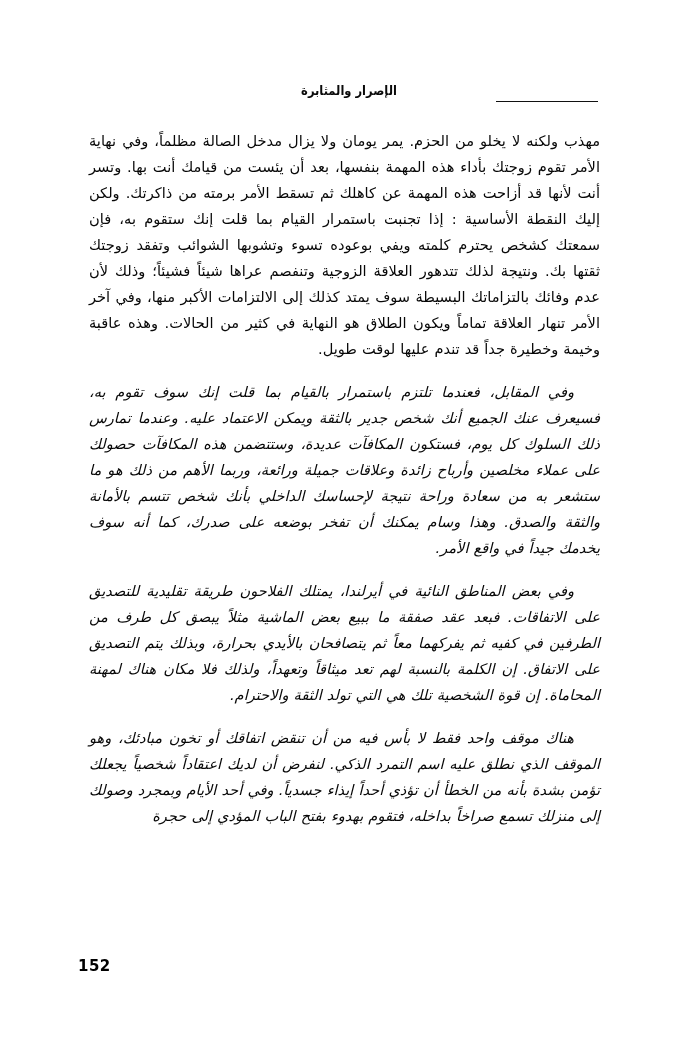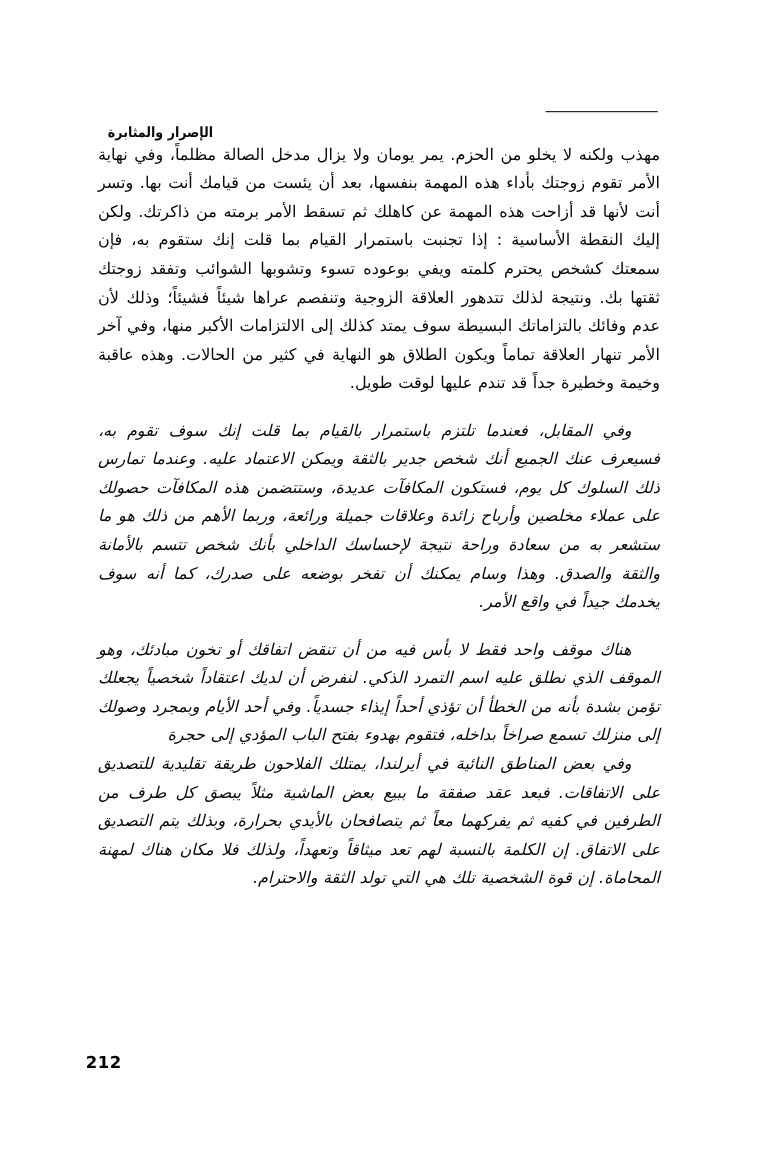--- a/index.html
+++ b/index.html
@@ -23,22 +23,21 @@
     background: #ffffff;
   }
 
   
   .running-header {
     position: absolute;
     top: 80px;
     right: 98px;
     left: 98px;
     direction: rtl;
-    text-align: left;
-    margin-top: 30px;
+    text-align: center;
   }
   .running-header .header-text {
     display: inline-block;
     font-size: 11.5px;
     font-weight: bold;
     letter-spacing: -0.2px;
     line-height: 1.1;
     color: #0a0a0a;
     transform: scaleY(1.12);
     transform-origin: bottom right;
@@ -99,19 +98,19 @@
 <div class="page">
 
   <div class="running-header">
     <span class="header-text">الإصرار والمثابرة</span>
   </div>
   <div class="header-rule"></div>
 
   <div class="text-block">
     <p class="para">مهذب ولكنه لا يخلو من الحزم. يمر يومان ولا يزال مدخل الصالة مظلماً، وفي نهاية الأمر تقوم زوجتك بأداء هذه المهمة بنفسها، بعد أن يئست من قيامك أنت بها. وتسر أنت لأنها قد أزاحت هذه المهمة عن كاهلك ثم تسقط الأمر برمته من ذاكرتك. ولكن إليك النقطة الأساسية : إذا تجنبت باستمرار القيام بما قلت إنك ستقوم به، فإن سمعتك كشخص يحترم كلمته ويفي بوعوده تسوء وتشوبها الشوائب وتفقد زوجتك ثقتها بك. ونتيجة لذلك تتدهور العلاقة الزوجية وتنفصم عراها شيئاً فشيئاً؛ وذلك لأن عدم وفائك بالتزاماتك البسيطة سوف يمتد كذلك إلى الالتزامات الأكبر منها، وفي آخر الأمر تنهار العلاقة تماماً ويكون الطلاق هو النهاية في كثير من الحالات. وهذه عاقبة وخيمة وخطيرة جداً قد تندم عليها لوقت طويل.</p>
     <p class="para indented">وفي المقابل، فعندما تلتزم باستمرار بالقيام بما قلت إنك سوف تقوم به، فسيعرف عنك الجميع أنك شخص جدير بالثقة ويمكن الاعتماد عليه. وعندما تمارس ذلك السلوك كل يوم، فستكون المكافآت عديدة، وستتضمن هذه المكافآت حصولك على عملاء مخلصين وأرباح زائدة وعلاقات جميلة ورائعة، وربما الأهم من ذلك هو ما ستشعر به من سعادة وراحة نتيجة لإحساسك الداخلي بأنك شخص تتسم بالأمانة والثقة والصدق. وهذا وسام يمكنك أن تفخر بوضعه على صدرك، كما أنه سوف يخدمك جيداً في واقع الأمر.</p>
+    <p class="para indented">وفي بعض المناطق النائية في أيرلندا، يمتلك الفلاحون طريقة تقليدية للتصديق على الاتفاقات. فبعد عقد صفقة ما ببيع بعض الماشية مثلاً يبصق كل طرف من الطرفين في كفيه ثم يفركهما معاً ثم يتصافحان بالأيدي بحرارة، وبذلك يتم التصديق على الاتفاق. إن الكلمة بالنسبة لهم تعد ميثاقاً وتعهداً، ولذلك فلا مكان هناك لمهنة المحاماة. إن قوة الشخصية تلك هي التي تولد الثقة والاحترام.</p>
     <p class="para indented last">هناك موقف واحد فقط لا بأس فيه من أن تنقض اتفاقك أو تخون مبادئك، وهو الموقف الذي نطلق عليه اسم التمرد الذكي. لنفرض أن لديك اعتقاداً شخصياً يجعلك تؤمن بشدة بأنه من الخطأ أن تؤذي أحداً إيذاء جسدياً. وفي أحد الأيام وبمجرد وصولك إلى منزلك تسمع صراخاً بداخله، فتقوم بهدوء بفتح الباب المؤدي إلى حجرة</p>
-    <p class="para indented">وفي بعض المناطق النائية في أيرلندا، يمتلك الفلاحون طريقة تقليدية للتصديق على الاتفاقات. فبعد عقد صفقة ما ببيع بعض الماشية مثلاً يبصق كل طرف من الطرفين في كفيه ثم يفركهما معاً ثم يتصافحان بالأيدي بحرارة، وبذلك يتم التصديق على الاتفاق. إن الكلمة بالنسبة لهم تعد ميثاقاً وتعهداً، ولذلك فلا مكان هناك لمهنة المحاماة. إن قوة الشخصية تلك هي التي تولد الثقة والاحترام.</p>
   </div>
 
-  <div class="folio">212</div>
+  <div class="folio">152</div>
 
 </div>
 
 </body></html>

